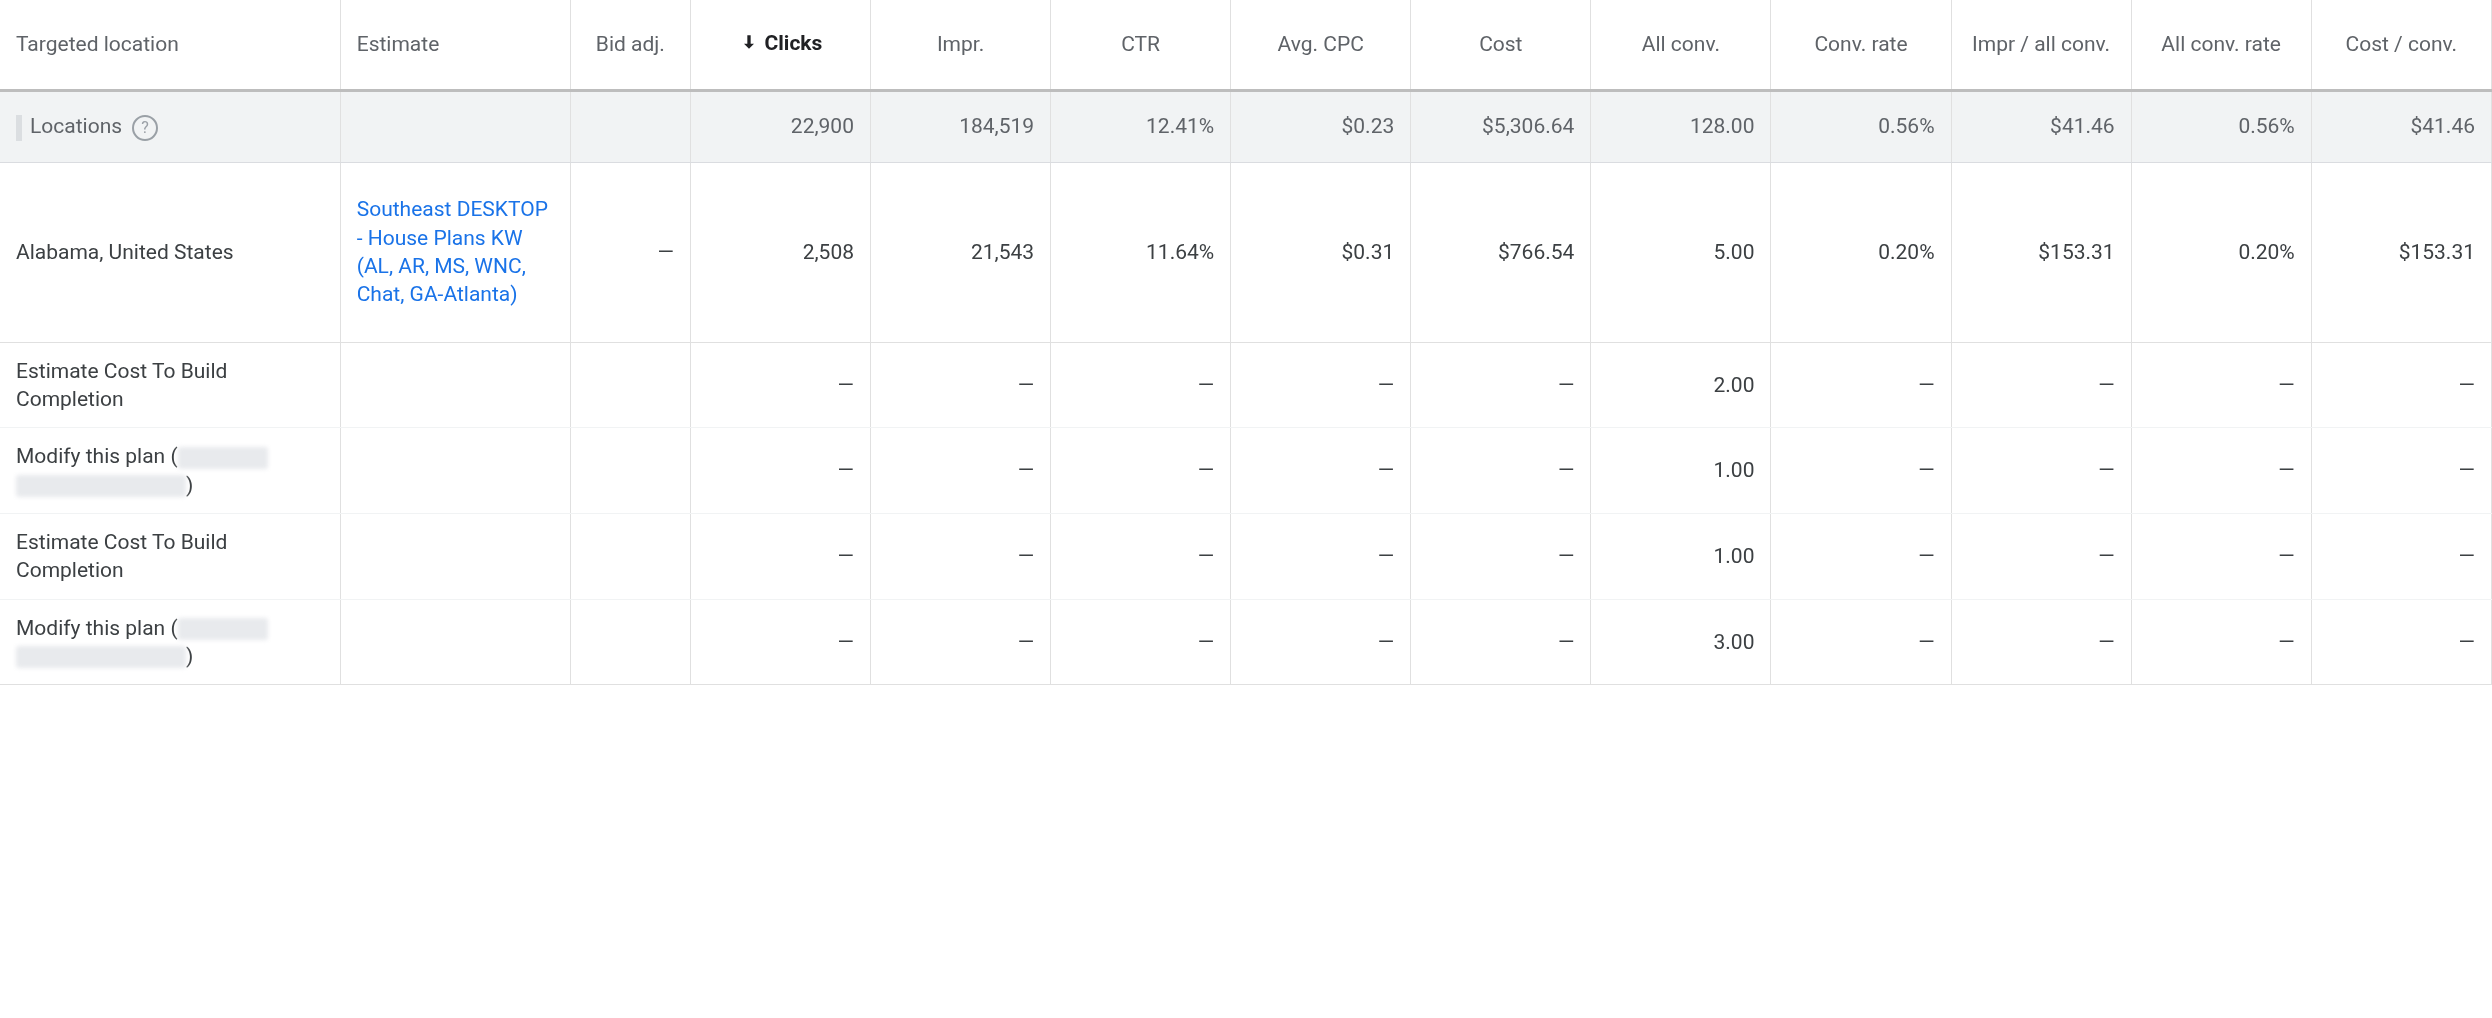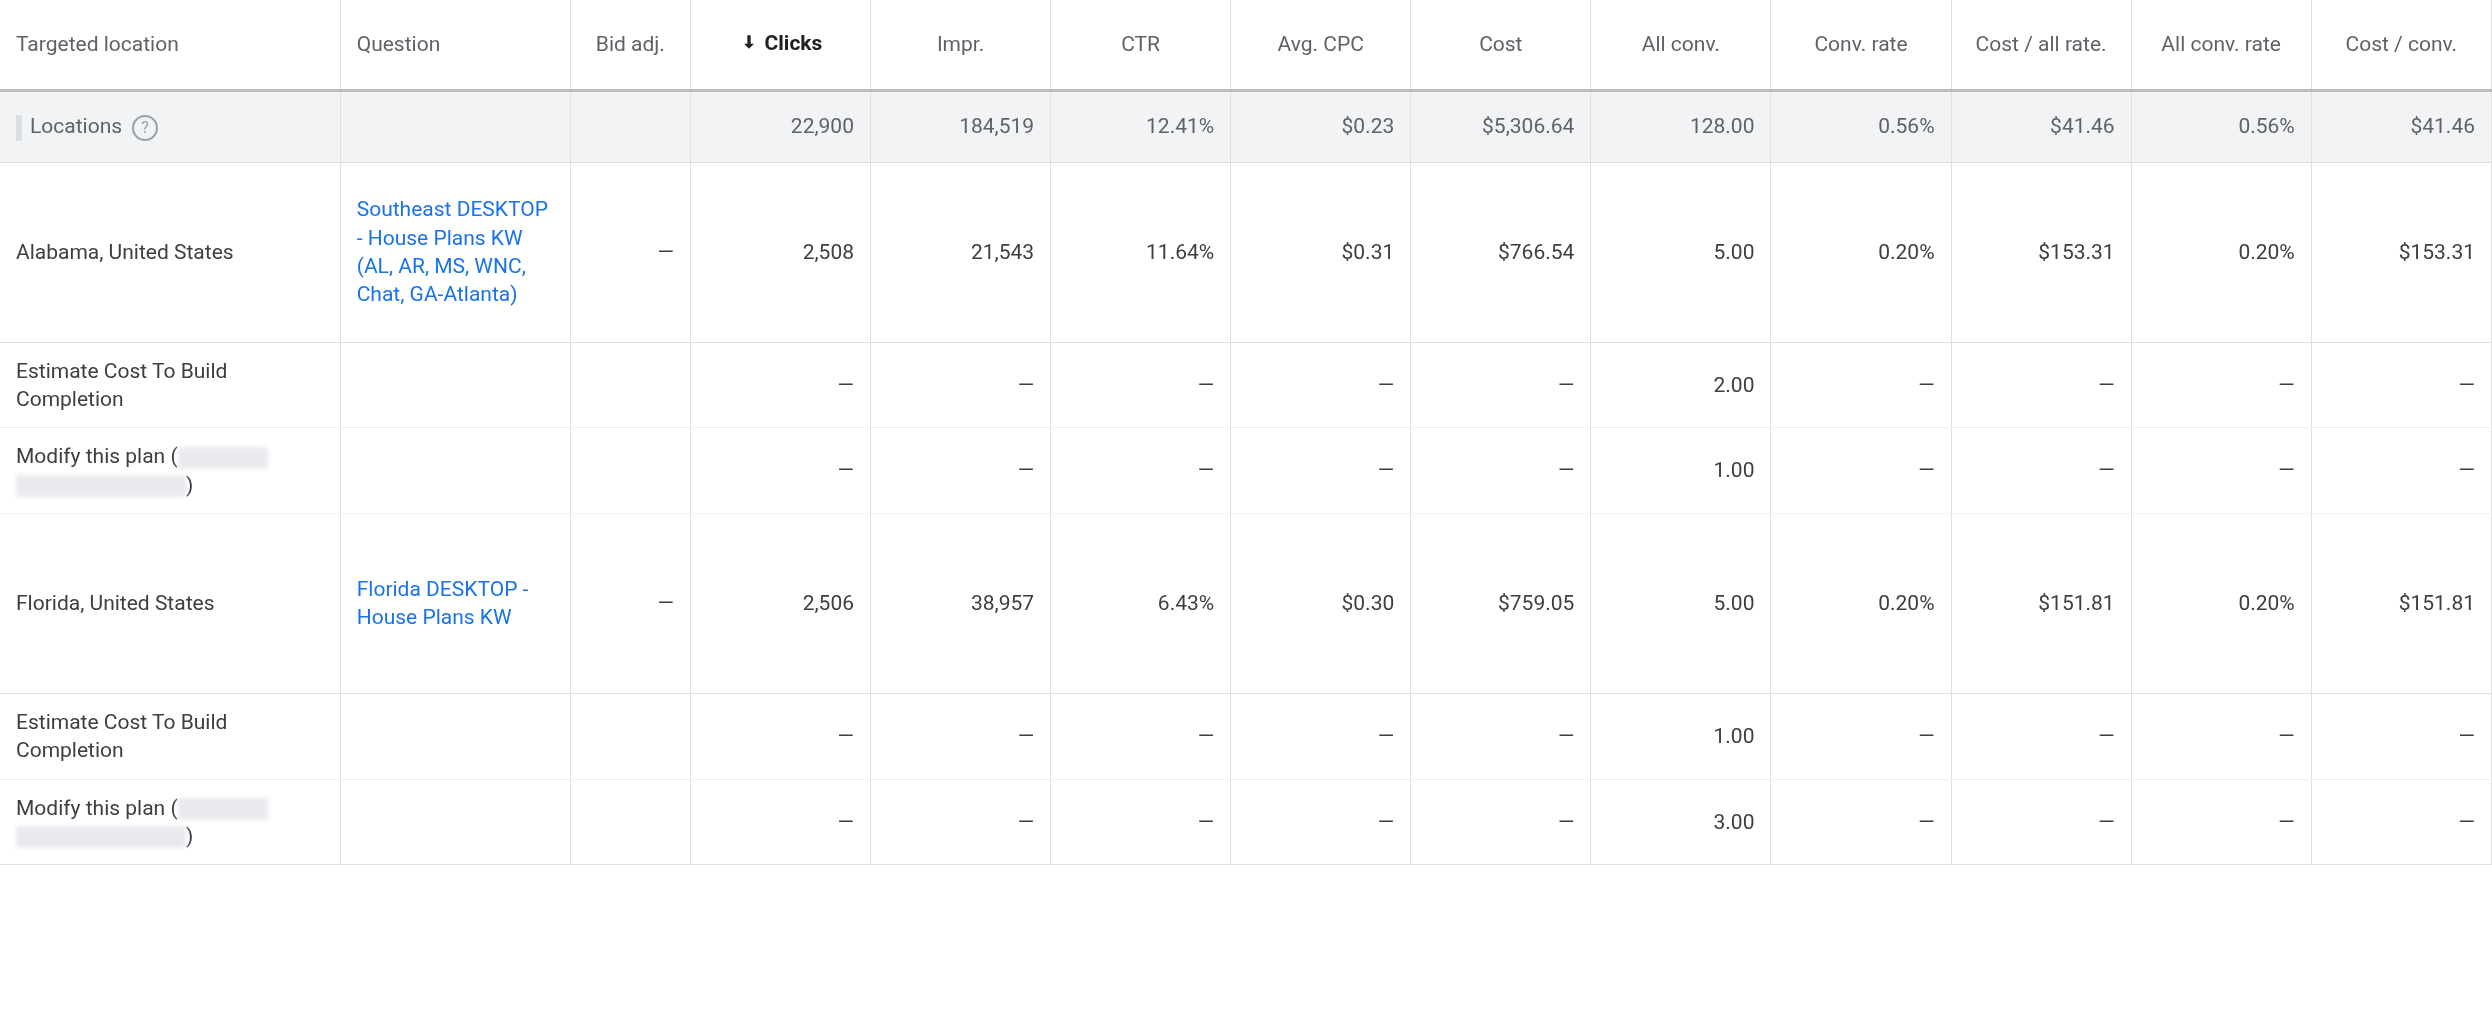--- a/index.html
+++ b/index.html
@@ -112,36 +112,36 @@
       <col class="c-cost">
     <col class="c-allc">
       <col class="c-crate">
       <col class="c-cac">
       <col class="c-acr">
       <col class="c-cconv">
   </colgroup>
   <thead>
     <tr>
       <th class="left">Targeted location</th>
-      <th class="left">Question</th>
+      <th class="left">Estimate</th>
       <th>Bid adj.</th>
       <th class="sorted">
         <span class="arrow">
           <svg width="20" height="20" viewBox="0 0 24 24" fill="#202124">
               <path d="M12 20l-6-6h4V4h4v10h4z"></path>
             </svg>
         </span><span>Clicks</span>
       </th>
       <th>Impr.</th>
       <th>CTR</th>
       <th>Avg. CPC</th>
       <th>Cost</th>
       <th>All conv.</th>
       <th>Conv. rate</th>
-      <th>Cost / all rate.</th>
+      <th>Impr / all conv.</th>
       <th>All conv. rate</th>
       <th>Cost / conv.</th>
     </tr>
   </thead>
   <tbody id="tbody">
       <tr class="summary">
         <td class="left"><span class="first-col-leading"></span><span>Locations</span><span class="help-icon">?</span></td>
         <td class="left"></td>
         <td></td>
         <td>22,900</td>
@@ -193,35 +193,20 @@
         <td>—</td>
         <td>—</td>
         <td>—</td>
         <td>—</td>
         <td>1.00</td>
         <td>—</td>
         <td>—</td>
         <td>—</td>
         <td>—</td>
       </tr>
-      <tr class="data">
-        <td class="left">Florida, United States</td>
-        <td class="left"><a href="#" class="link">Florida DESKTOP - House Plans KW</a></td>
-        <td>—</td>
-        <td>2,506</td>
-        <td>38,957</td>
-        <td>6.43%</td>
-        <td>$0.30</td>
-        <td>$759.05</td>
-        <td>5.00</td>
-        <td>0.20%</td>
-        <td>$151.81</td>
-        <td>0.20%</td>
-        <td>$151.81</td>
-      </tr>
       <tr class="sub">
         <td class="left"><span>Estimate Cost To Build Completion</span></td>
         <td class="left"></td>
         <td></td>
         <td>—</td>
         <td>—</td>
         <td>—</td>
         <td>—</td>
         <td>—</td>
         <td>1.00</td>

